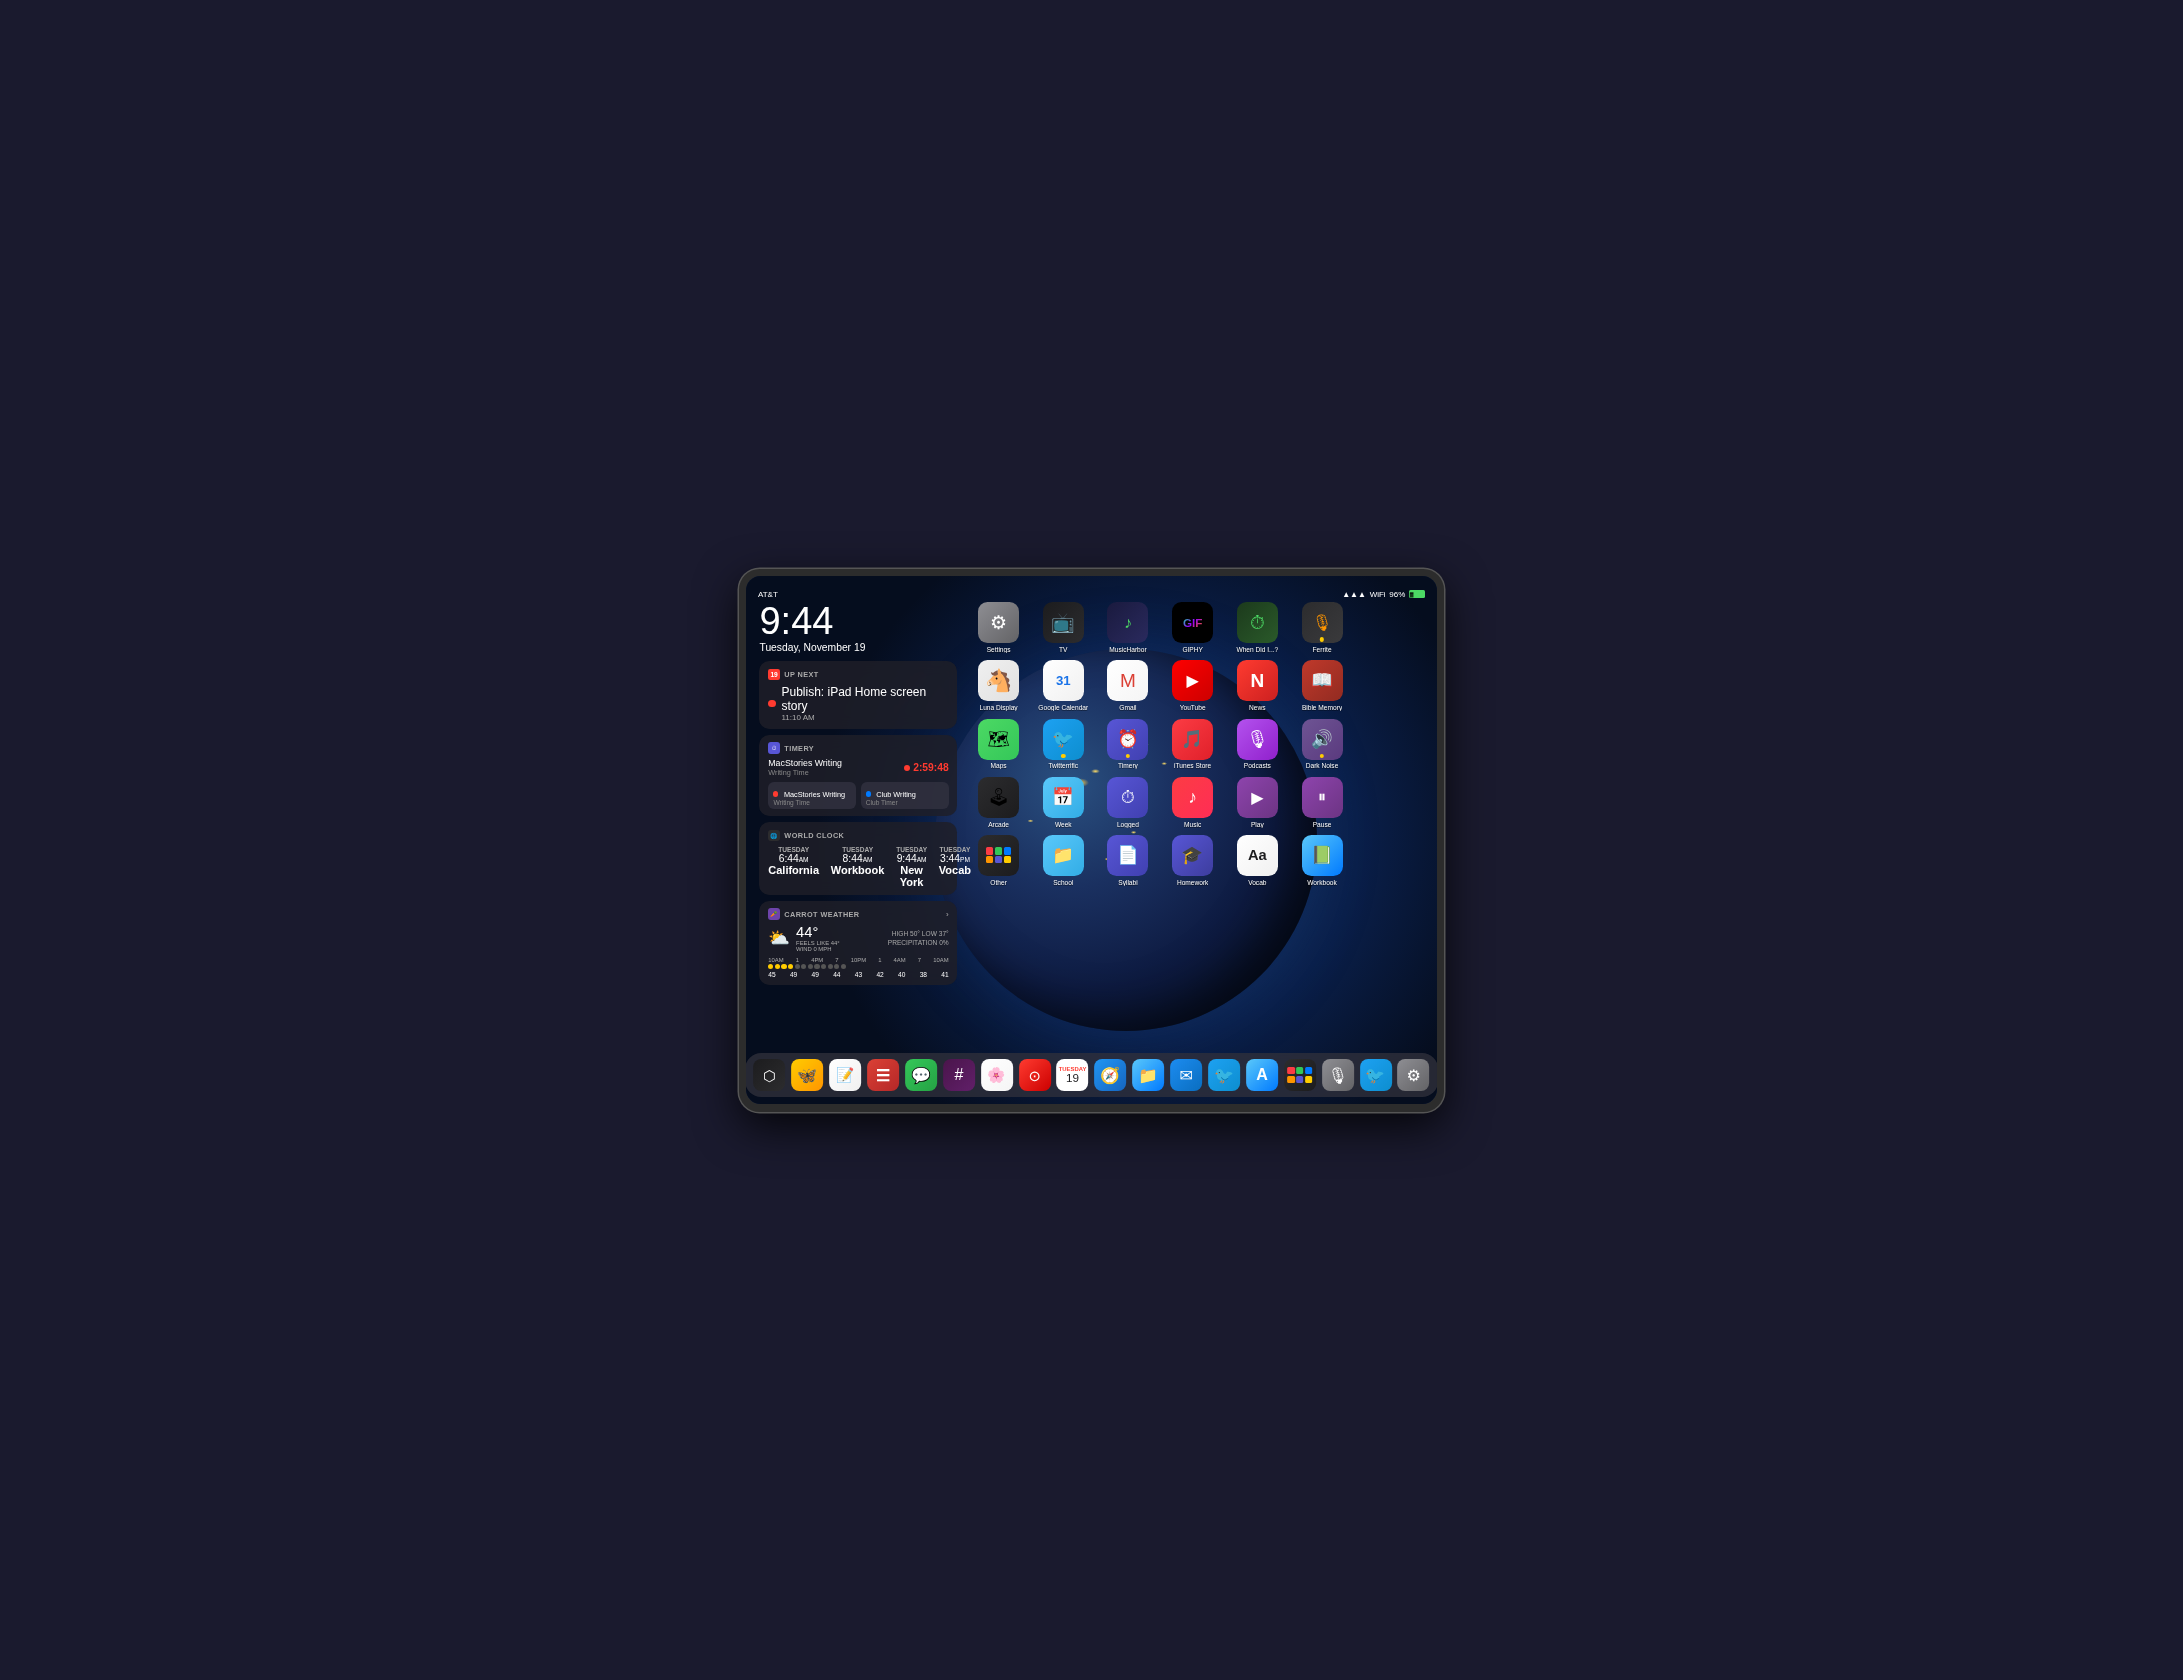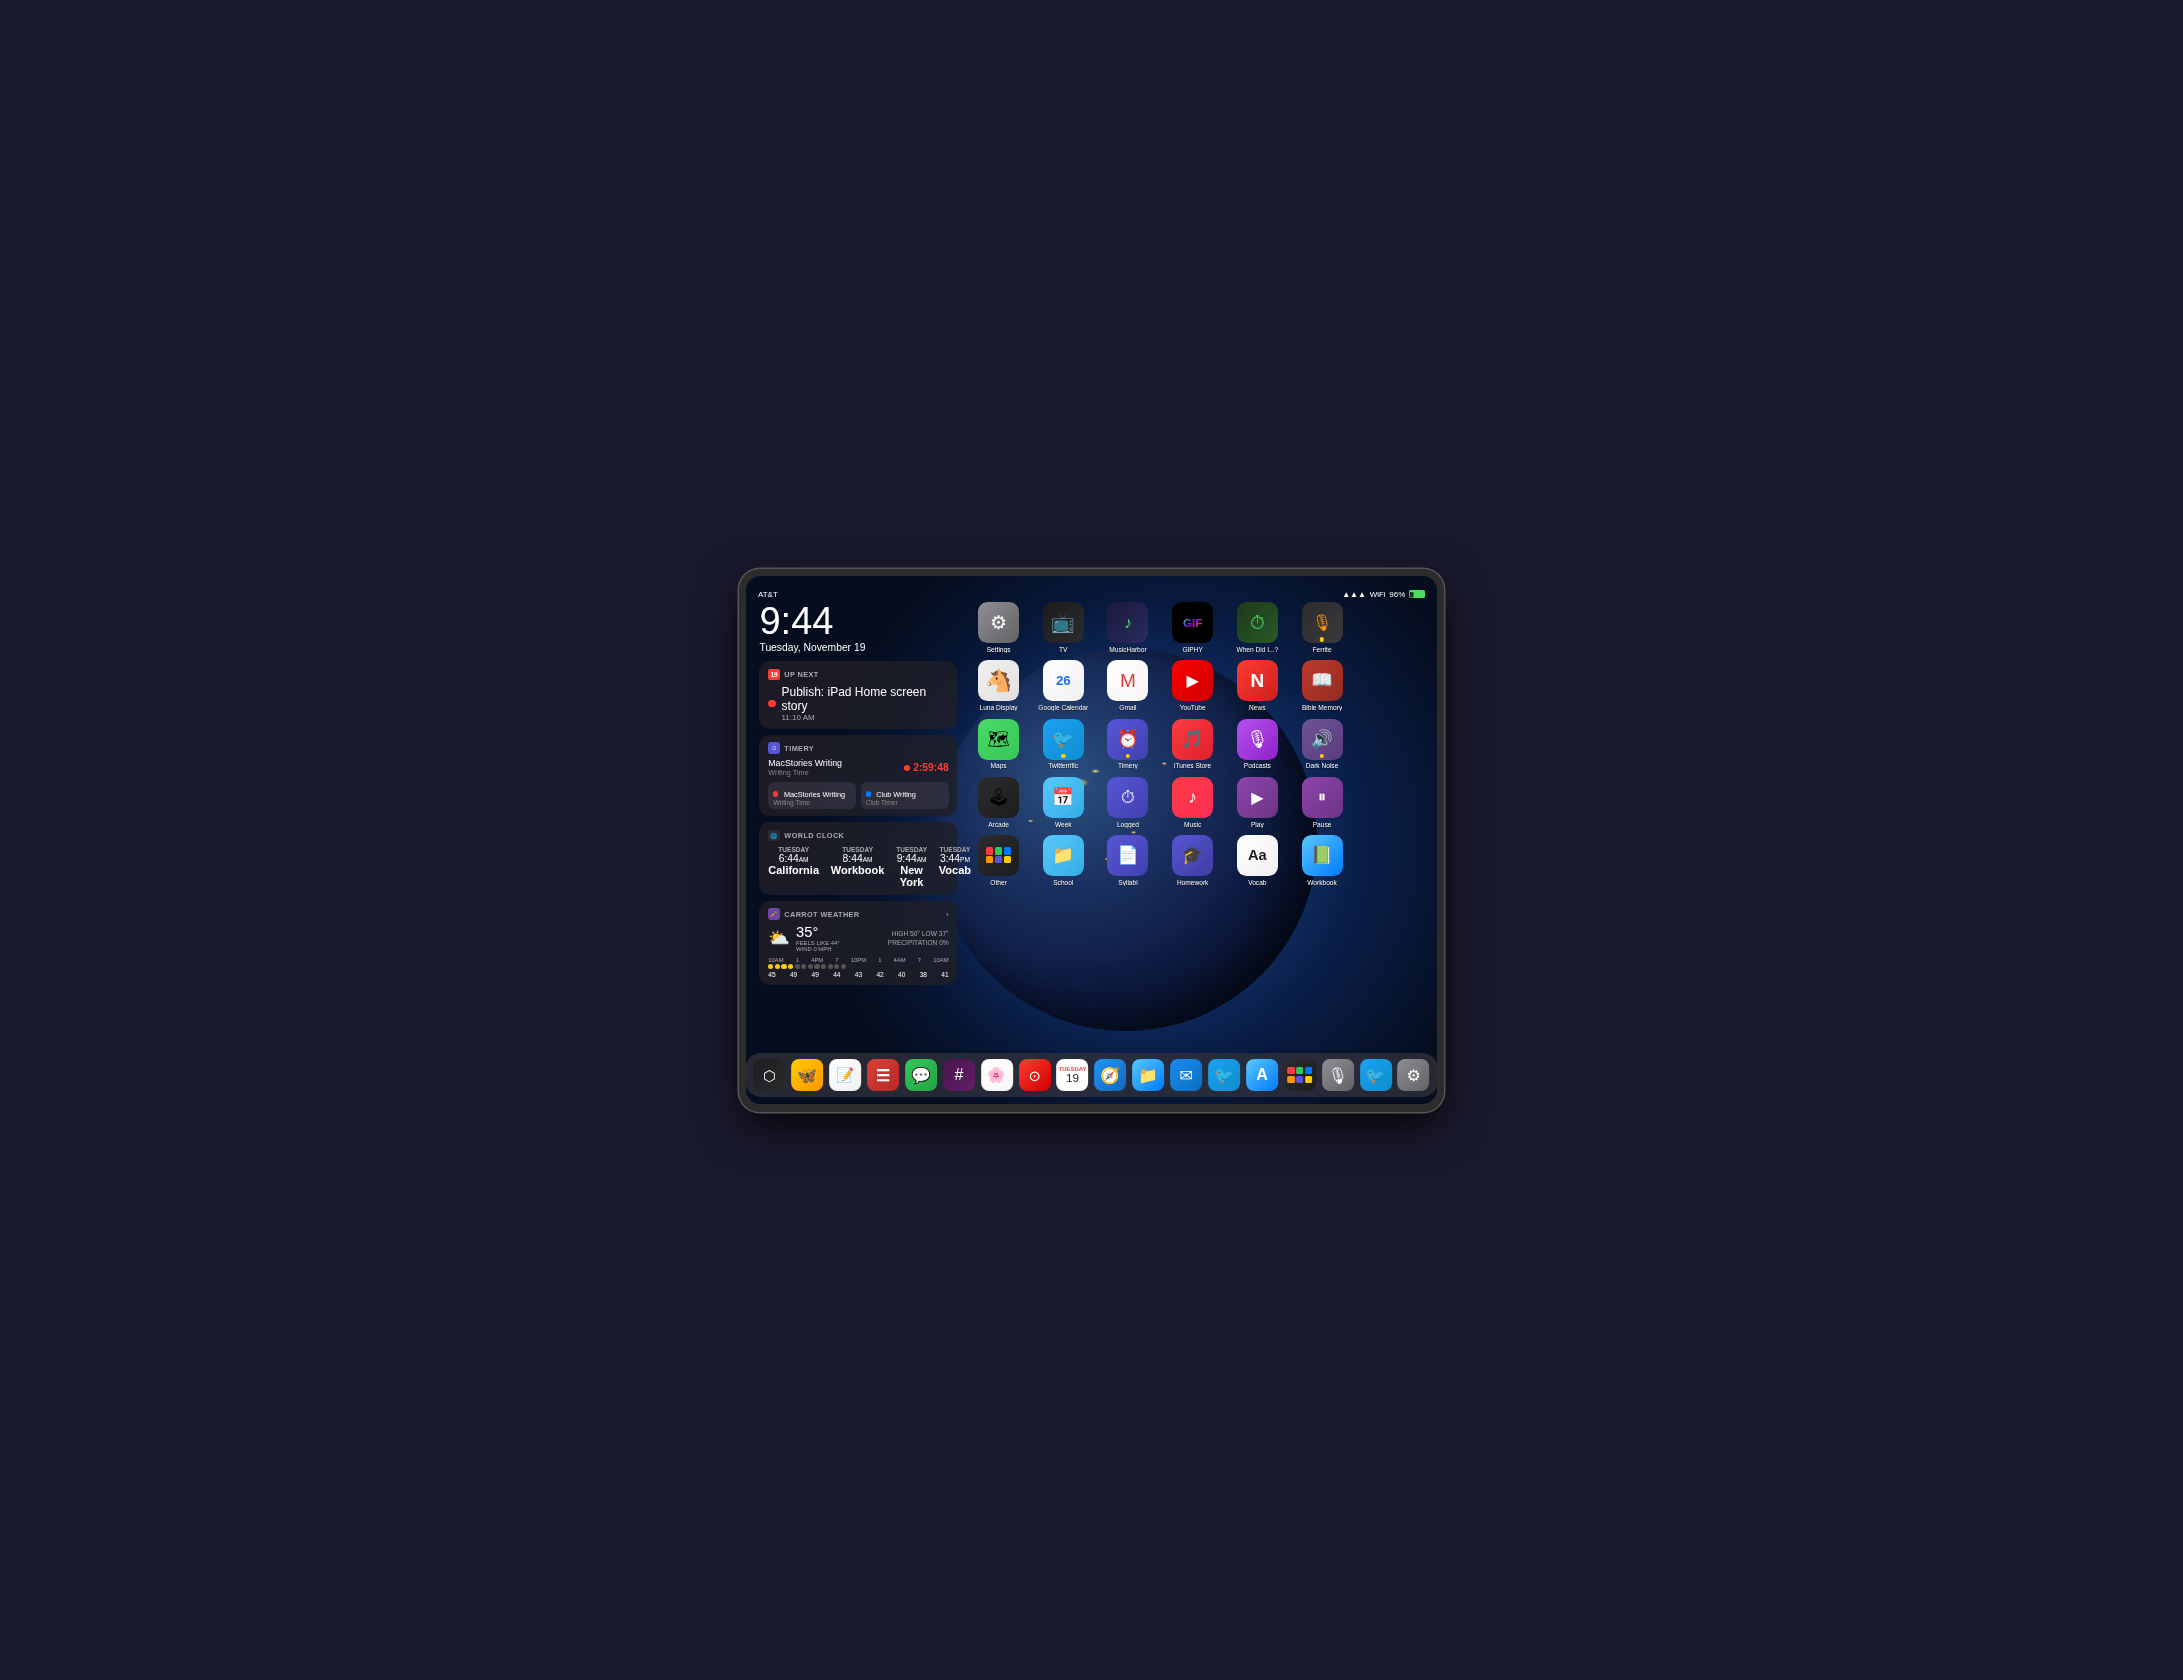--- a/index.html
+++ b/index.html
@@ -590,21 +590,21 @@
               <span style="color:white;font-size:5.9px;">🥕</span>
             </div>
             <span class="widget-header-title">CARROT WEATHER</span>
           </div>
           <span style="color:#aaa;font-size:8px;">›</span>
         </div>
         <div style="display:flex;justify-content:space-between;align-items:center;margin-top:4.4px;">
           <div class="weather-main">
             <span class="weather-icon-large">⛅</span>
             <div>
-              <div class="weather-temp">35°</div>
+              <div class="weather-temp">44°</div>
               <div class="weather-feels" style="font-size:5.9px;color:#aaa;">FEELS LIKE 44°</div>
               <div style="font-size:5.9px;color:#aaa;">WIND 0 MPH</div>
             </div>
           </div>
           <div class="weather-details">
             <div class="weather-details-text">
               <span>HIGH 50°</span>
               <span>LOW 37°</span>
             </div>
             <div class="weather-details-text">PRECIPITATION 0%</div>
@@ -695,21 +695,21 @@
 
       <div class="app-row">
         <div class="app-item">
           <div class="app-icon ic-luna">
             <span style="font-size:22px;">🐴</span>
           </div>
           <span class="app-label">Luna Display</span>
         </div>
         <div class="app-item">
           <div class="app-icon ic-gcal">
-            <span style="font-size:13.2px;font-weight:bold;color:#1a73e8;">26</span>
+            <span style="font-size:13.2px;font-weight:bold;color:#1a73e8;">31</span>
           </div>
           <span class="app-label">Google Calendar</span>
         </div>
         <div class="app-item">
           <div class="app-icon ic-gmail">
             <span style="font-size:19px;color:#db4035;">M</span>
           </div>
           <span class="app-label">Gmail</span>
         </div>
         <div class="app-item">

